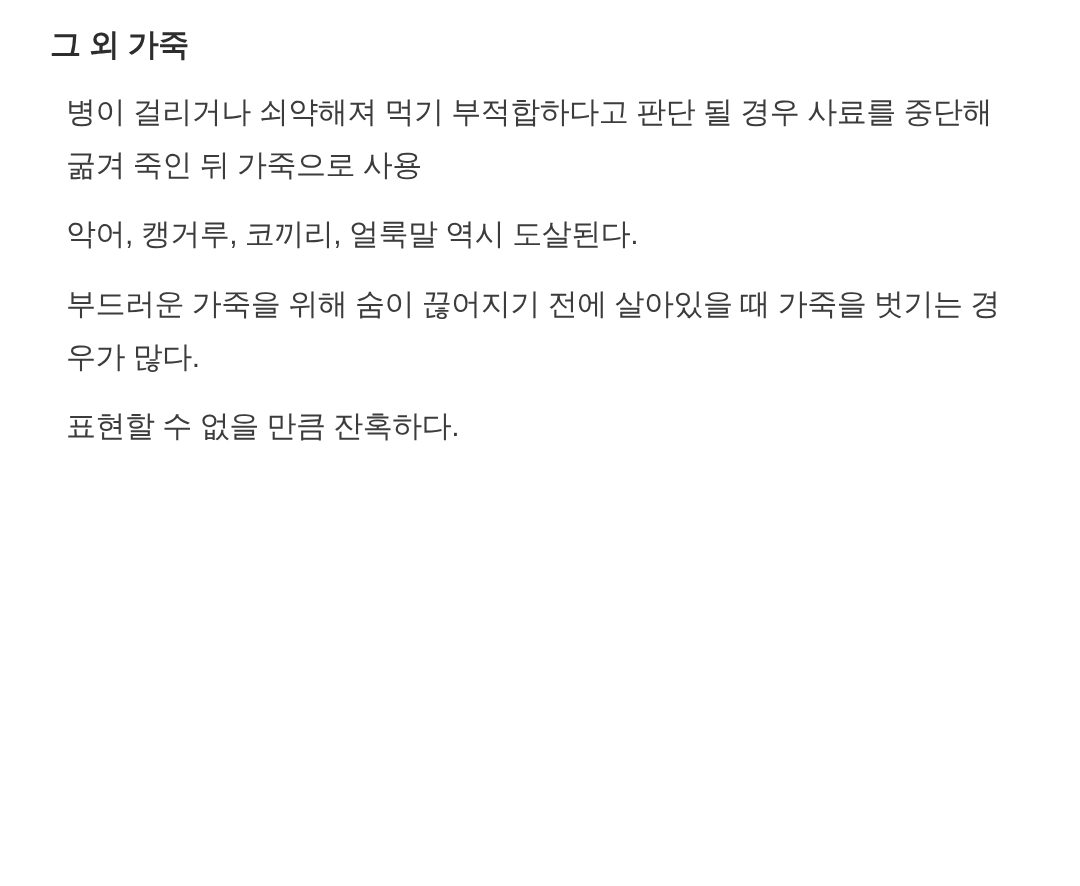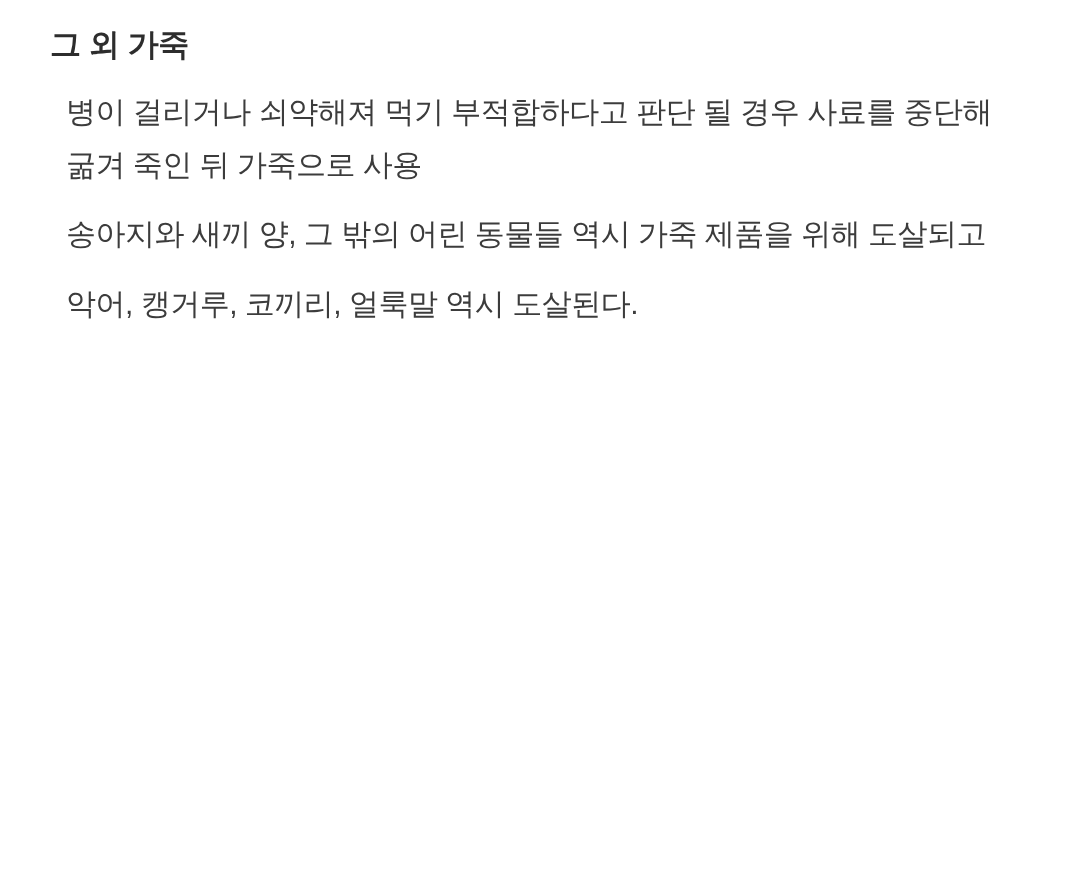--- a/index.html
+++ b/index.html
@@ -41,16 +41,17 @@
     padding: 0;
   }
 </style>
 </head>
 <body>
 
 <div class="page">
   <h1 class="doc-heading">그 외 가죽</h1>
   <div class="doc-body">
     <p class="para">병이 걸리거나 쇠약해져 먹기 부적합하다고 판단 될 경우 사료를 중단해 굶겨 죽인 뒤 가죽으로 사용</p>
-    <p class="para">송아지와 새끼 양, 그 밖의 어린 동물들 역시 가죽 제품을 위해 도살되고</p>
     <p class="para">악어, 캥거루, 코끼리, 얼룩말 역시 도살된다.</p>
+    <p class="para">부드러운 가죽을 위해 숨이 끊어지기 전에 살아있을 때 가죽을 벗기는 경우가 많다.</p>
+    <p class="para">표현할 수 없을 만큼 잔혹하다.</p>
   </div>
 </div>
 
 </body></html>

